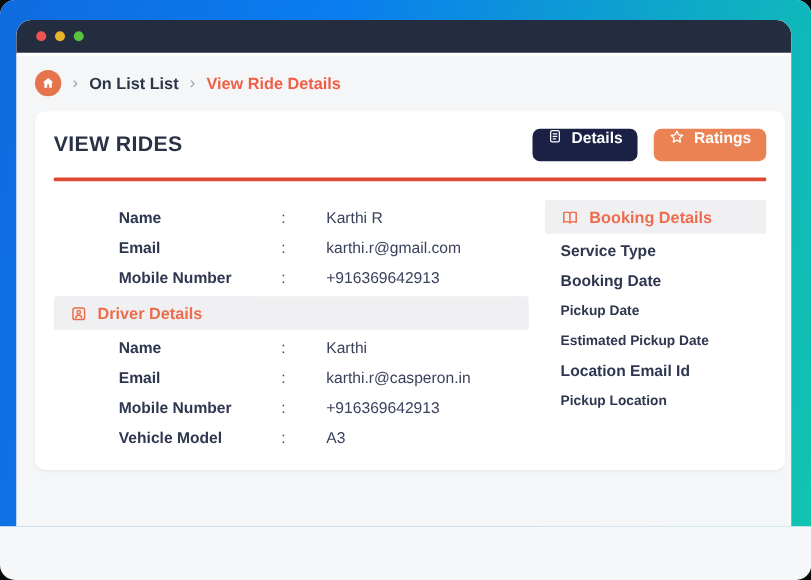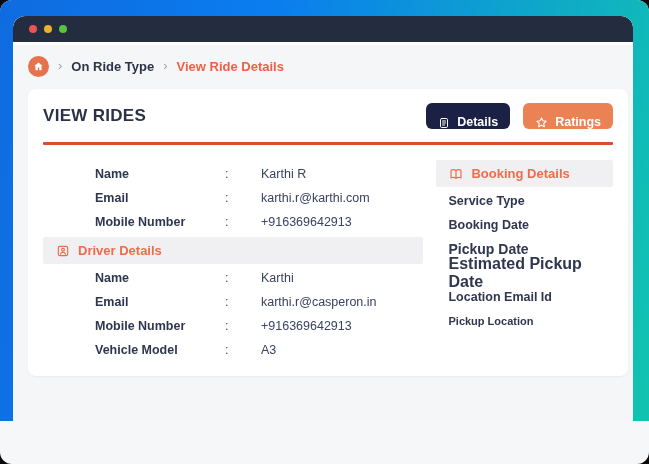--- a/index.html
+++ b/index.html
@@ -48,21 +48,21 @@
     margin:2px 15px 0;width:570px;height:260px;
     background:#ffffff;border-radius:8px;
     padding:13px 15px 14px 15px;
     box-shadow:0 1px 2px rgba(30,40,60,.05);
   }
   .card-head{display:flex;align-items:center;justify-content:space-between;height:28px;}
   .page-title{font-size:17px;font-weight:800;color:#2b3245;letter-spacing:.3px;}
   .head-buttons{display:flex;gap:13px;}
   .btn{
     height:26px;border:none;border-radius:6px;padding:0 12px;
-    display:flex;align-items:flex-end;gap:7px;
+    display:flex;align-items:flex-start;gap:7px;
     font-family:"Liberation Sans",sans-serif;font-size:12.5px;font-weight:600;color:#fff;
     cursor:pointer;
   }
   .btn-details{background:#1b2144;}
   .btn-ratings{background:#eb8254;}
   .rule{height:3px;background:#dc4a30;margin-top:12px;border-radius:1px;}
   
   .cols{display:flex;margin-top:15px;}
   .col-left{width:388px;}
   .col-right{width:180px;margin-left:13px;}
@@ -95,21 +95,21 @@
 
     <div class="breadcrumb">
       <span class="home-btn">
         <span class="icon">
           <svg width="11" height="11" viewBox="0 0 24 24" fill="#ffffff">
               <path d="M12 3.2 2.8 11h2.6v9.2h5V14h3.2v6.2h5V11h2.6L12 3.2z"></path>
             </svg>
         </span>
       </span>
       <span class="crumb-sep">›</span>
-      <span class="crumb">On Ride Type</span>
+      <span class="crumb">On List List</span>
       <span class="crumb-sep">›</span>
       <span class="crumb active">View Ride Details</span>
     </div>
 
     <div class="card">
       <div class="card-head">
         <span class="page-title">VIEW RIDES</span>
         <span class="head-buttons">
           <button class="btn btn-details">
             <span class="icon">
@@ -140,21 +140,21 @@
 
           <div class="rows">
             <div class="row">
               <span class="lbl">Name</span>
               <span class="col">:</span>
               <span class="val">Karthi R</span>
             </div>
             <div class="row">
               <span class="lbl">Email</span>
               <span class="col">:</span>
-              <span class="val">karthi.r@karthi.com</span>
+              <span class="val">karthi.r@gmail.com</span>
             </div>
             <div class="row">
               <span class="lbl">Mobile Number</span>
               <span class="col">:</span>
               <span class="val">+916369642913</span>
             </div>
           </div>
 
           <div class="band driver-band">
             <span class="icon">
@@ -201,24 +201,24 @@
             <span class="band-title">Booking Details</span>
           </div>
           <div class="rows">
             <div class="row-plain">
               <span class="lbl" style="font-size:12.5px;font-weight:600;color:#2f3750;">Service Type</span>
             </div>
             <div class="row-plain">
               <span class="lbl" style="font-size:12.5px;font-weight:600;color:#2f3750;">Booking Date</span>
             </div>
             <div class="row-plain">
-              <span class="lbl" style="font-size:14px;font-weight:600;color:#2f3750;">Pickup Date</span>
-            </div>
-            <div class="row-plain">
-              <span class="lbl" style="font-size:16px;font-weight:600;color:#2f3750;">Estimated Pickup Date</span>
+              <span class="lbl" style="font-size:11px;font-weight:600;color:#2f3750;">Pickup Date</span>
+            </div>
+            <div class="row-plain">
+              <span class="lbl" style="font-size:11px;font-weight:600;color:#2f3750;">Estimated Pickup Date</span>
             </div>
             <div class="row-plain">
               <span class="lbl" style="font-size:12.5px;font-weight:600;color:#2f3750;">Location Email Id</span>
             </div>
             <div class="row-plain">
               <span class="lbl" style="font-size:11px;font-weight:600;color:#2f3750;">Pickup Location</span>
             </div>
           </div>
         </div>
       </div>

